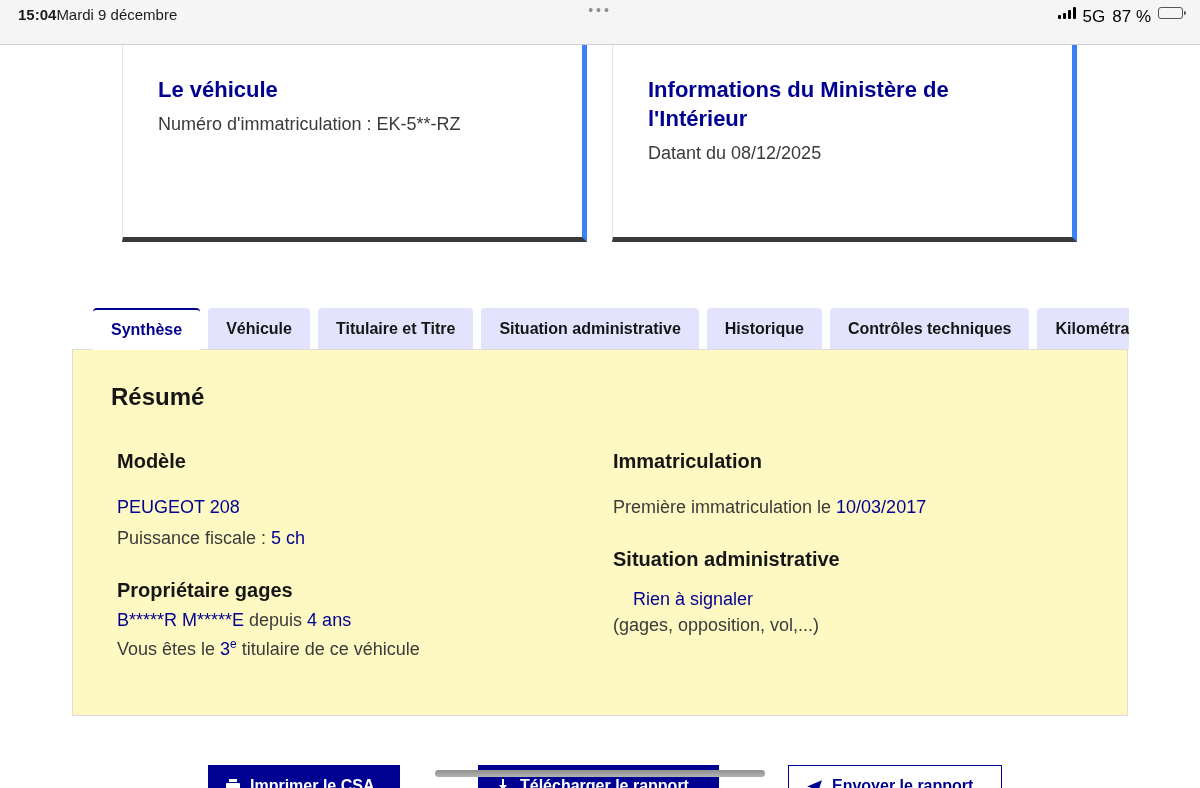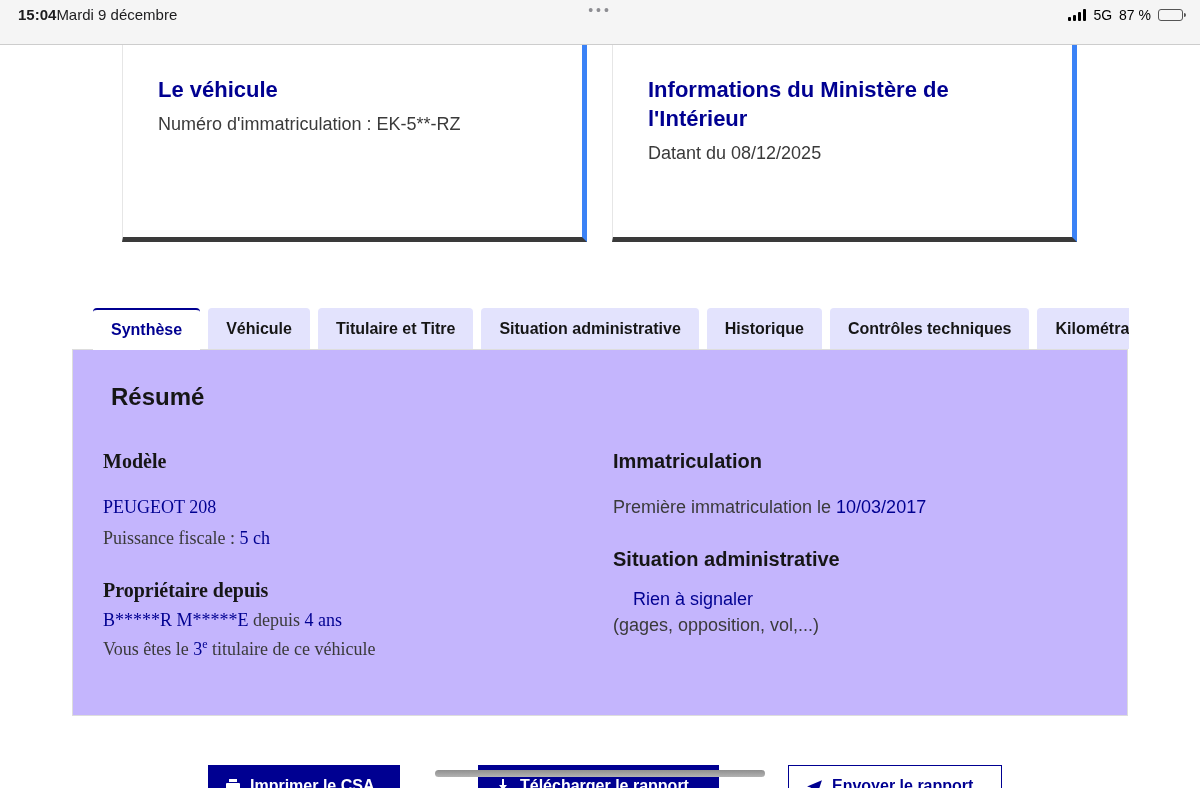--- a/index.html
+++ b/index.html
@@ -8,22 +8,22 @@
 
   
   .status-bar { position:absolute; top:0; left:0; width:1200px; height:45px;
     background:#f5f5f5; border-bottom:1px solid #cdcdcd; }
   .sb-left { position:absolute; left:18px; top:6px; display:flex; 
     font-size:15px; color:#1c1c1e; align-items:baseline; }
   .sb-time { font-weight:bold; }
   .sb-center { position:absolute; left:0; right:0; top:4px; text-align:center; }
   .sb-dots { color:#8e8e93; font-size:14px; letter-spacing:3px; line-height:12px; cursor:default; }
   .sb-url { font-size:15px; color:#1c1c1e; margin-top:3px; }
-  .sb-right { position:absolute; right:14px; top:7px; display:flex; align-items:center;
-    gap:7px; font-size:14px; color:#000; }
+  .sb-right { position:absolute; right:14px; top:7px; display:flex; align-items:flex-start;
+    gap:7px; font-size:17px; color:#000; }
   .signal { display:flex; align-items:flex-end; gap:2px; height:12px; }
   .signal i { display:block; width:3px; background:#000; border-radius:1px; }
   .signal i:nth-child(1){height:4px} .signal i:nth-child(2){height:6px}
   .signal i:nth-child(3){height:9px} .signal i:nth-child(4){height:12px}
   .battery { display:flex; align-items:center; }
   .battery .shell { width:25px; height:12px; border:1px solid #555; border-radius:3px;
     padding:1px; }
   .battery .fill { height:100%; width:87%; background:#000; border-radius:1.5px; }
   .battery .nub { width:2px; height:4px; background:#555; border-radius:0 2px 2px 0;
     margin-left:1px; }
@@ -43,25 +43,25 @@
     overflow:hidden; white-space:nowrap; z-index:3; }
   .tabs-inner { display:flex; gap:8px; margin-left:20px; height:41px; }
   .tab { flex:0 0 auto; display:flex; align-items:center; padding:0 18px;
     font-size:16px; font-weight:bold; color:#161616; background:#e3e3fd;
     border-radius:4px 4px 0 0; cursor:pointer; }
   .tab.active { background:#fff; color:#000091; border-top:2px solid #000091;
     height:42px; }
 
   
   .panel { position:absolute; top:349px; left:72px; width:1056px; height:367px;
-    border:1px solid #ddd; background:#c4b5fd; z-index:1; }
+    border:1px solid #ddd; background:#fef9c3; z-index:1; }
   .panel-title { position:absolute; top:33px; left:38px; font-size:24px;
     font-weight:bold; color:#161616; }
   .col { position:absolute; top:100px; width:470px; font-size:18px; color:#3a3a3a; }
-  .col-l { left:30px;font-family:Liberation Serif, serif; }
+  .col-l { left:44px; }
   .col-r { left:540px; }
   .col h3 { font-size:20px; font-weight:bold; color:#161616; }
   .blue { color:#000091;margin-top:13px; }
   .row-gap { margin-top:24px; }
   .row-tight { margin-top:10px; }
   .sect-gap { margin-top:30px; }
   .owner-line { margin-top:8px; }
   .holder-line { margin-top:6px; }
   .indent { margin-left:20px; margin-top:18px; }
   .note { margin-top:5px; }
@@ -131,21 +131,21 @@
 </div>
 
 <div class="panel">
   <div class="panel-title">Résumé</div>
 
   <div class="col col-l">
     <h3>Modèle</h3>
     <div class="row-gap blue">PEUGEOT 208</div>
     <div class="row-tight"><span>Puissance fiscale : </span><span class="blue">5 ch</span></div>
 
-    <h3 class="sect-gap">Propriétaire depuis</h3>
+    <h3 class="sect-gap">Propriétaire gages</h3>
     <div class="owner-line"><span class="blue">B*****R M*****E</span><span> depuis </span><span class="blue">4 ans</span></div>
     <div class="holder-line"><span>Vous êtes le </span><span class="blue"><span>3</span><sup>e</sup></span><span> titulaire de ce véhicule</span></div>
   </div>
 
   <div class="col col-r">
     <h3>Immatriculation</h3>
     <div class="row-gap"><span>Première immatriculation le </span><span class="blue">10/03/2017</span></div>
 
     <h3 class="sect-gap">Situation administrative</h3>
     <div class="indent blue">Rien à signaler</div>

